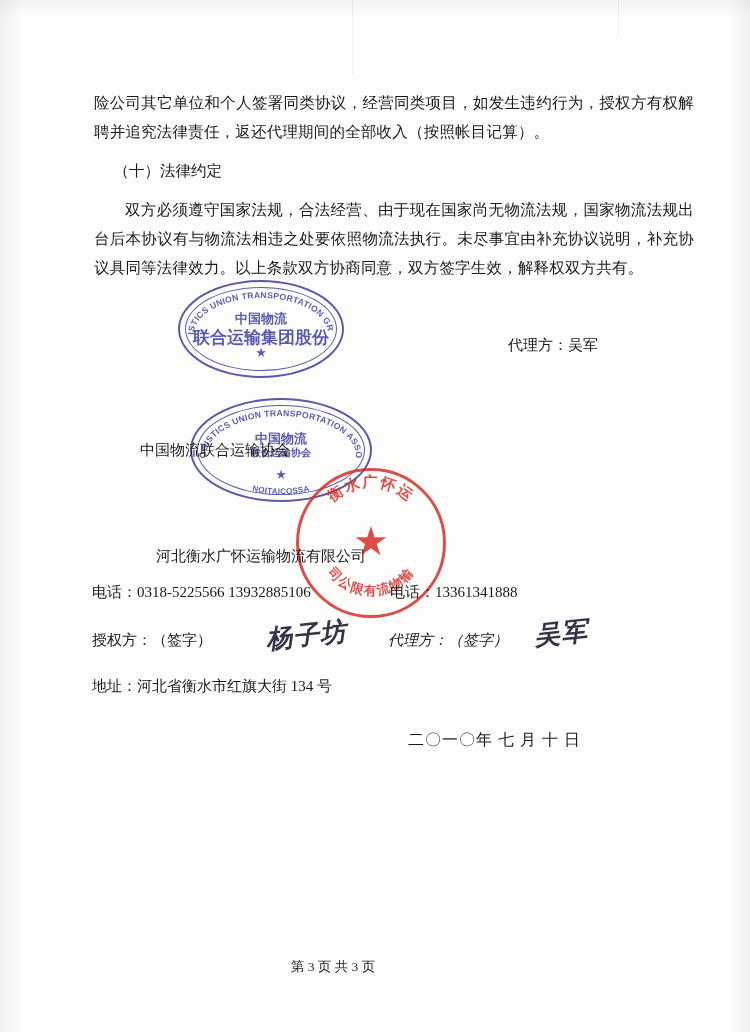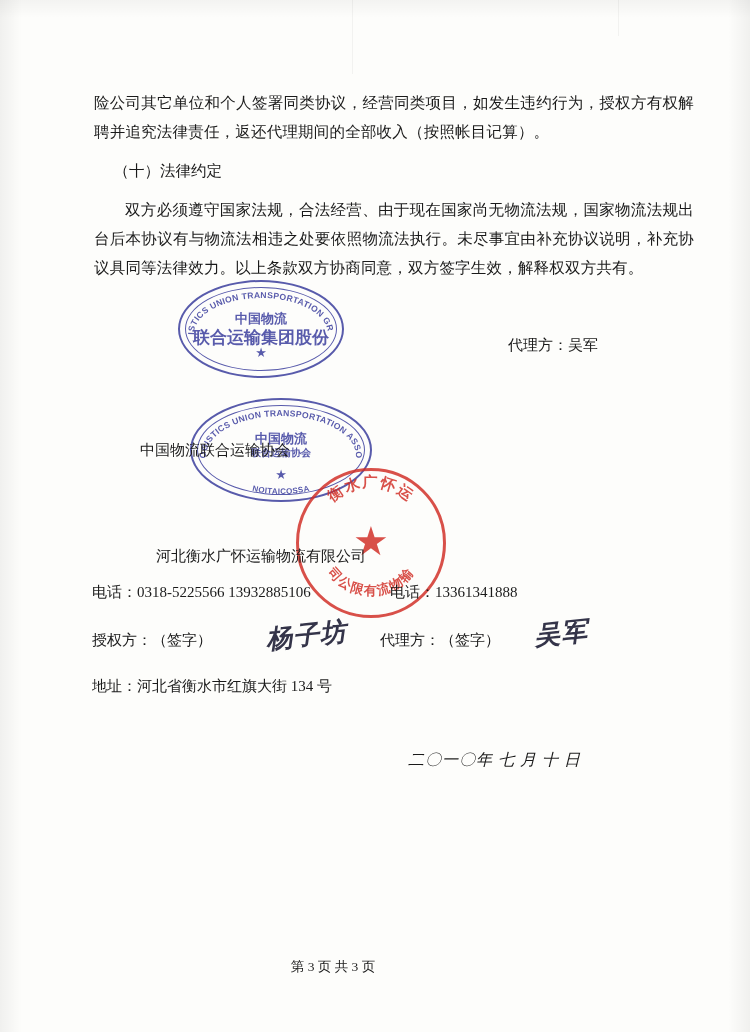--- a/index.html
+++ b/index.html
@@ -210,22 +210,22 @@
   </div>
 
   <div class="row" style="left:156px; top:544px;">河北衡水广怀运输物流有限公司</div>
 
   <div class="row" style="left:92px; top:580px;">电话：0318-5225566   13932885106</div>
   <div class="row" style="left:390px; top:580px;">电话：13361341888</div>
 
   <div class="row" style="left:92px; top:628px;">授权方：（签字）</div>
   <div class="sig" style="left:266px; top:618px; font-size:26px;">杨子坊</div>
 
-  <div class="row" style="left:380px; top:628px;">代理方：（签字）</div>
+  <div class="row" style="left:388px; top:628px;font-style:italic;">代理方：（签字）</div>
   <div class="sig" style="left:534px; top:616px; font-size:26px;">吴军</div>
 
   <div class="row" style="left:92px; top:674px;font-family:Liberation Serif, serif;">地址：河北省衡水市红旗大街 134 号</div>
 
-  <div class="row" style="left:408px; top:748px; font-size:16px; letter-spacing:1px;font-style:italic;">二〇一〇年 七 月 十 日</div>
+  <div class="row" style="left:408px; top:728px; font-size:16px; letter-spacing:1px;">二〇一〇年 七 月 十 日</div>
 
   <div class="footer" style="top:958px;">第 3 页 共 3 页</div>
 
 </div>
 
 </body></html>

